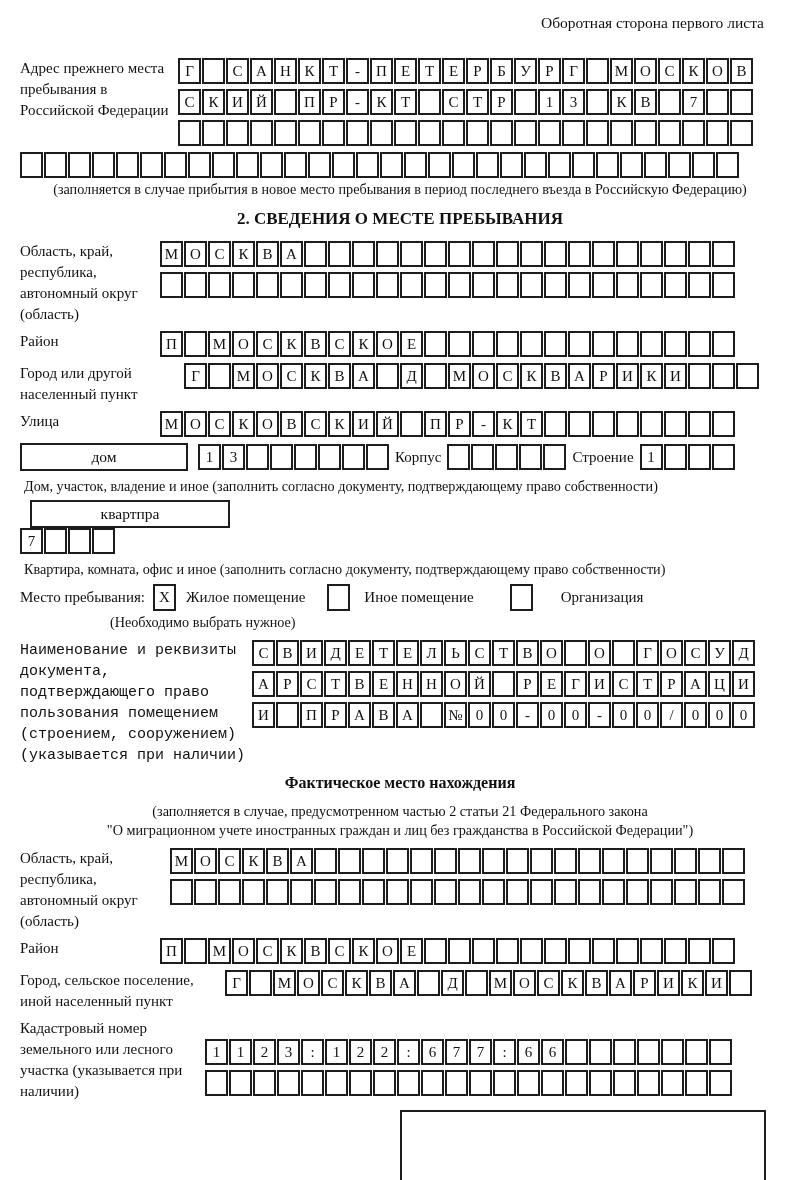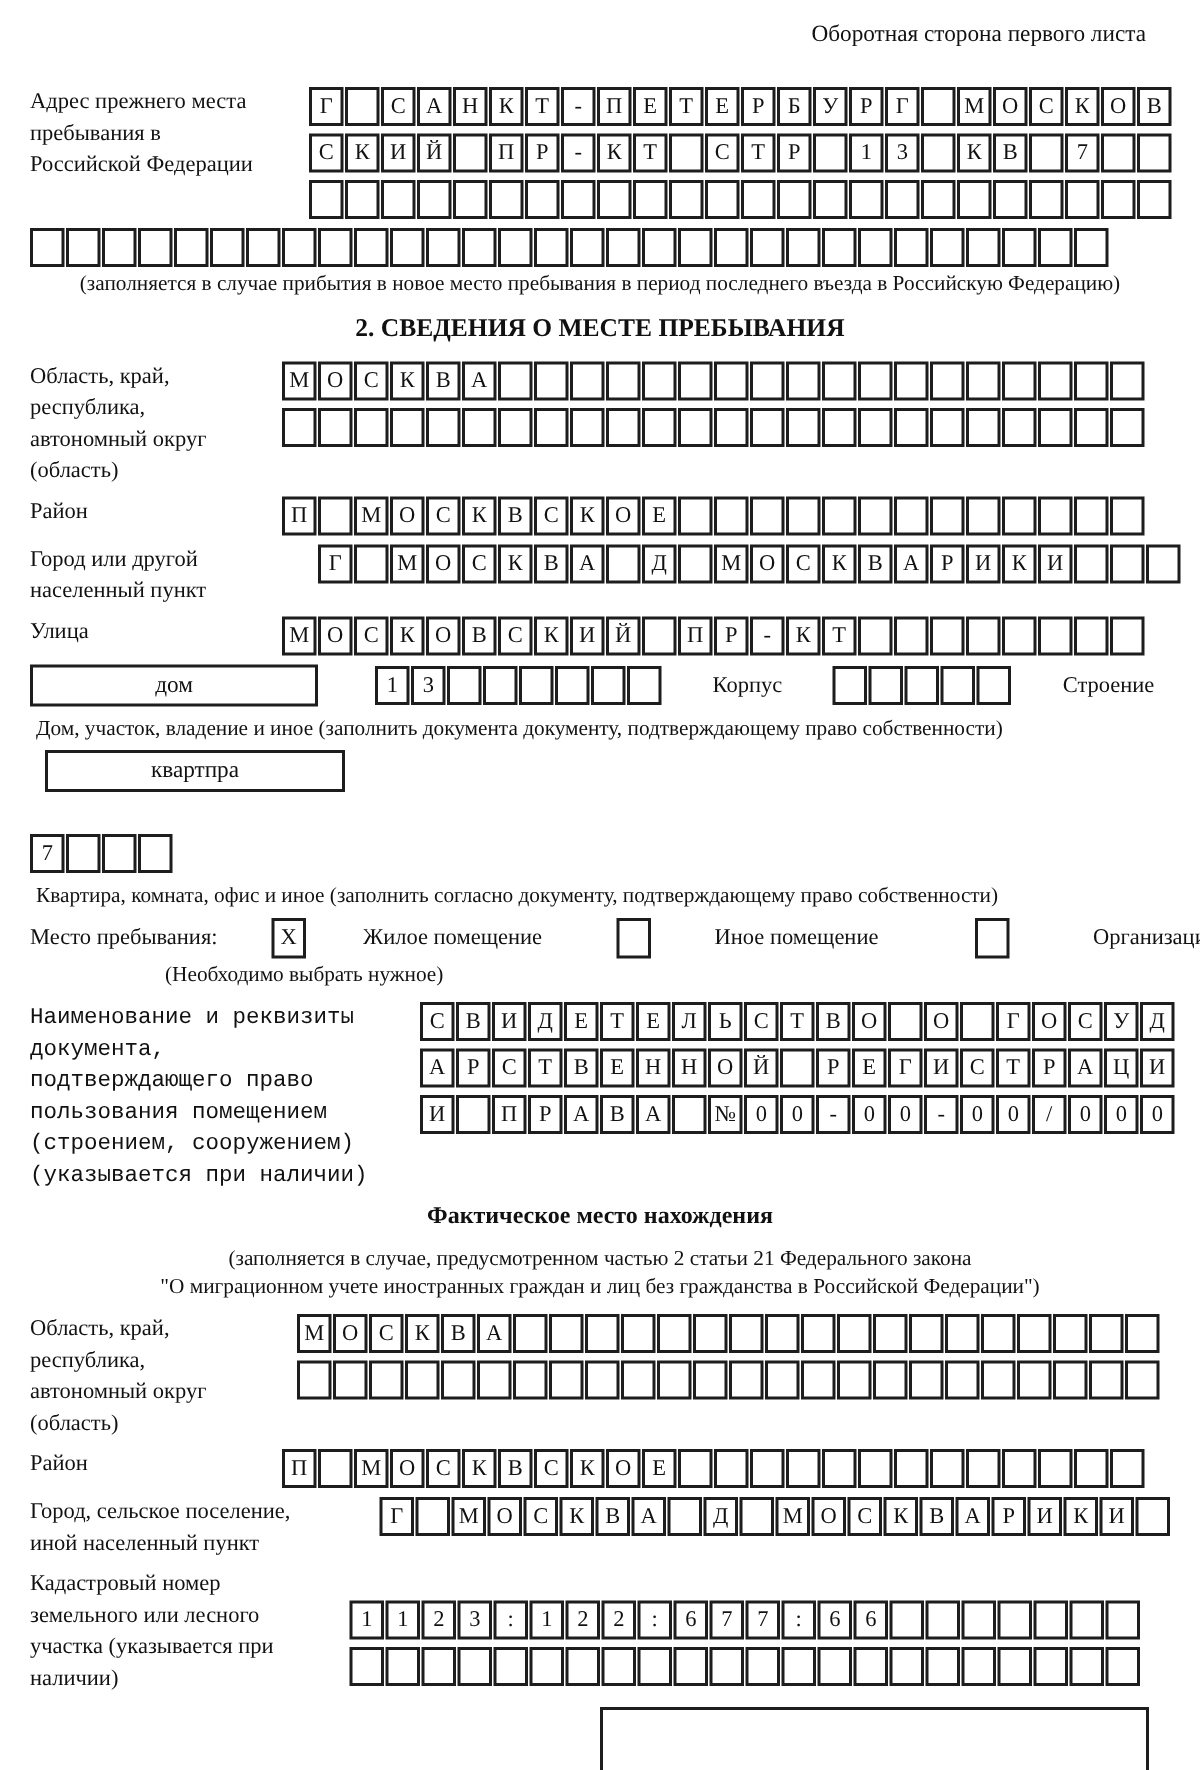--- a/index.html
+++ b/index.html
@@ -6,21 +6,21 @@
   html,body { background:#ffffff; }
   body {
     width:800px; height:1180px; overflow:hidden;
     padding:14px 20px 0 20px;
     color:#111;
     font-family:"Liberation Serif", serif;
     font-size:15px;
   }
   .side-note { text-align:right; padding-right:16px; font-size:15.5px; margin-bottom:26px; }
 
-  .frow { display:flex; align-items:flex-start; margin-bottom:6px;gap:28px; }
+  .frow { display:flex; align-items:flex-start; margin-bottom:6px; }
   .flabel { flex:none; line-height:21px; font-size:15px; }
   .lw155 { width:158px; }
   .lw140 { width:140px; }
   .lw150 { width:150px; }
   .lw205 { width:205px; }
   .lw185 { width:185px; }
   .lw230 { width:232px;font-family:Liberation Mono, monospace; }
   .cellrows { display:flex; flex-direction:column; gap:5px; }
   .cells { display:flex; gap:1px; }
   .cell {
@@ -317,21 +317,21 @@
       <span class="cell"></span>
       <span class="cell"></span>
       <span class="cell"></span>
       <span class="cell"></span>
       <span class="cell"></span>
       <span class="cell"></span>
     </div>
 </div>
 
 <div class="frow" style="align-items:center;">
-  <div class="wide-box" style="width:192px; margin-right:10px;">дом</div>
+  <div class="wide-box" style="width:168px; margin-right:10px;">дом</div>
   <div class="cells">
       <span class="cell">1</span>
       <span class="cell">3</span>
       <span class="cell"></span>
       <span class="cell"></span>
       <span class="cell"></span>
       <span class="cell"></span>
       <span class="cell"></span>
       <span class="cell"></span>
     </div>
@@ -344,21 +344,21 @@
       <span class="cell"></span>
     </div>
   <div class="inline-lbl" style="margin:0 6px;">Строение</div>
   <div class="cells">
       <span class="cell">1</span>
       <span class="cell"></span>
       <span class="cell"></span>
       <span class="cell"></span>
     </div>
 </div>
-<div class="note mb4" style="padding-left:4px;">Дом, участок, владение и иное (заполнить документа документу, подтверждающему право собственности)</div>
+<div class="note mb4" style="padding-left:4px;">Дом, участок, владение и иное (заполнить согласно документу, подтверждающему право собственности)</div>
 
 <div class="frow" style="align-items:flex-start;flex-direction:column;">
   <div class="wide-box" style="width:200px; margin-left:10px; margin-right:10px;">квартпра</div>
   <div class="cells">
       <span class="cell">7</span>
       <span class="cell"></span>
       <span class="cell"></span>
       <span class="cell"></span>
     </div>
 </div>

